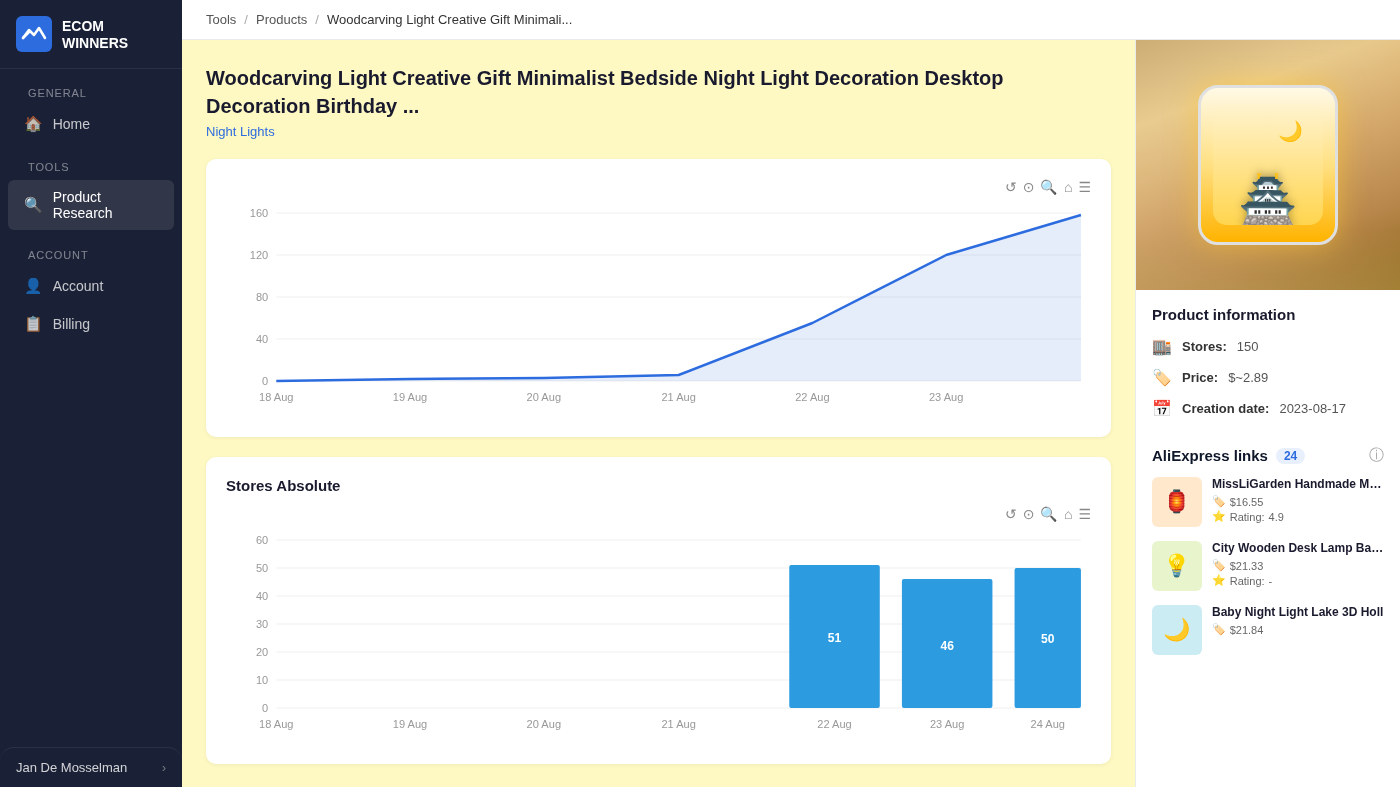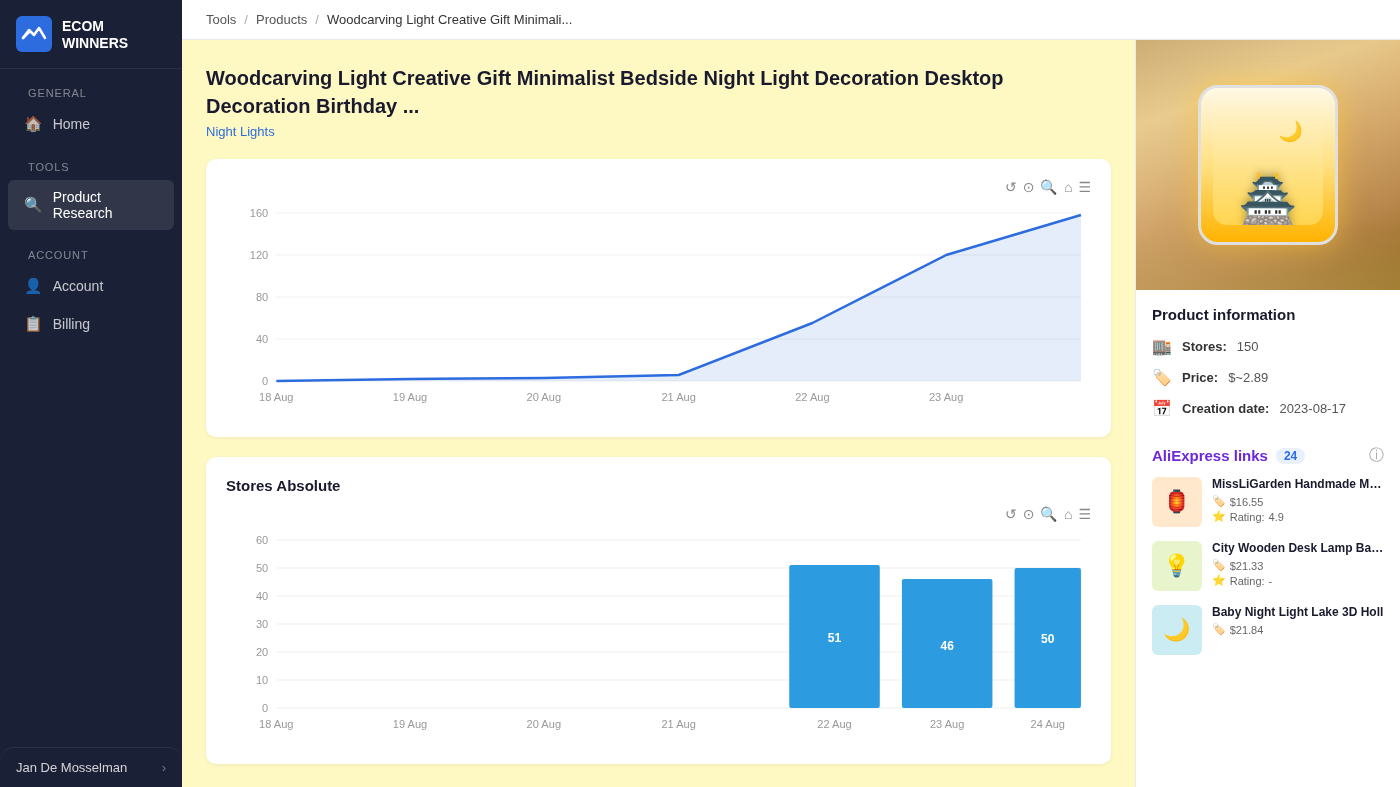--- a/index.html
+++ b/index.html
@@ -238,21 +238,21 @@
     }
     .aliexpress-header {
       display: flex;
       align-items: center;
       gap: 8px;
       margin-bottom: 12px;
     }
     .aliexpress-title {
       font-size: 15px;
       font-weight: 700;
-      color: #6d28d9;
+      color: #0f172a;
     }
     .aliexpress-badge {
       background: #e8f0fe;
       color: #2d6cdf;
       border-radius: 12px;
       padding: 1px 8px;
       font-size: 12px;
       font-weight: 600;
       text-align: right;
     }

